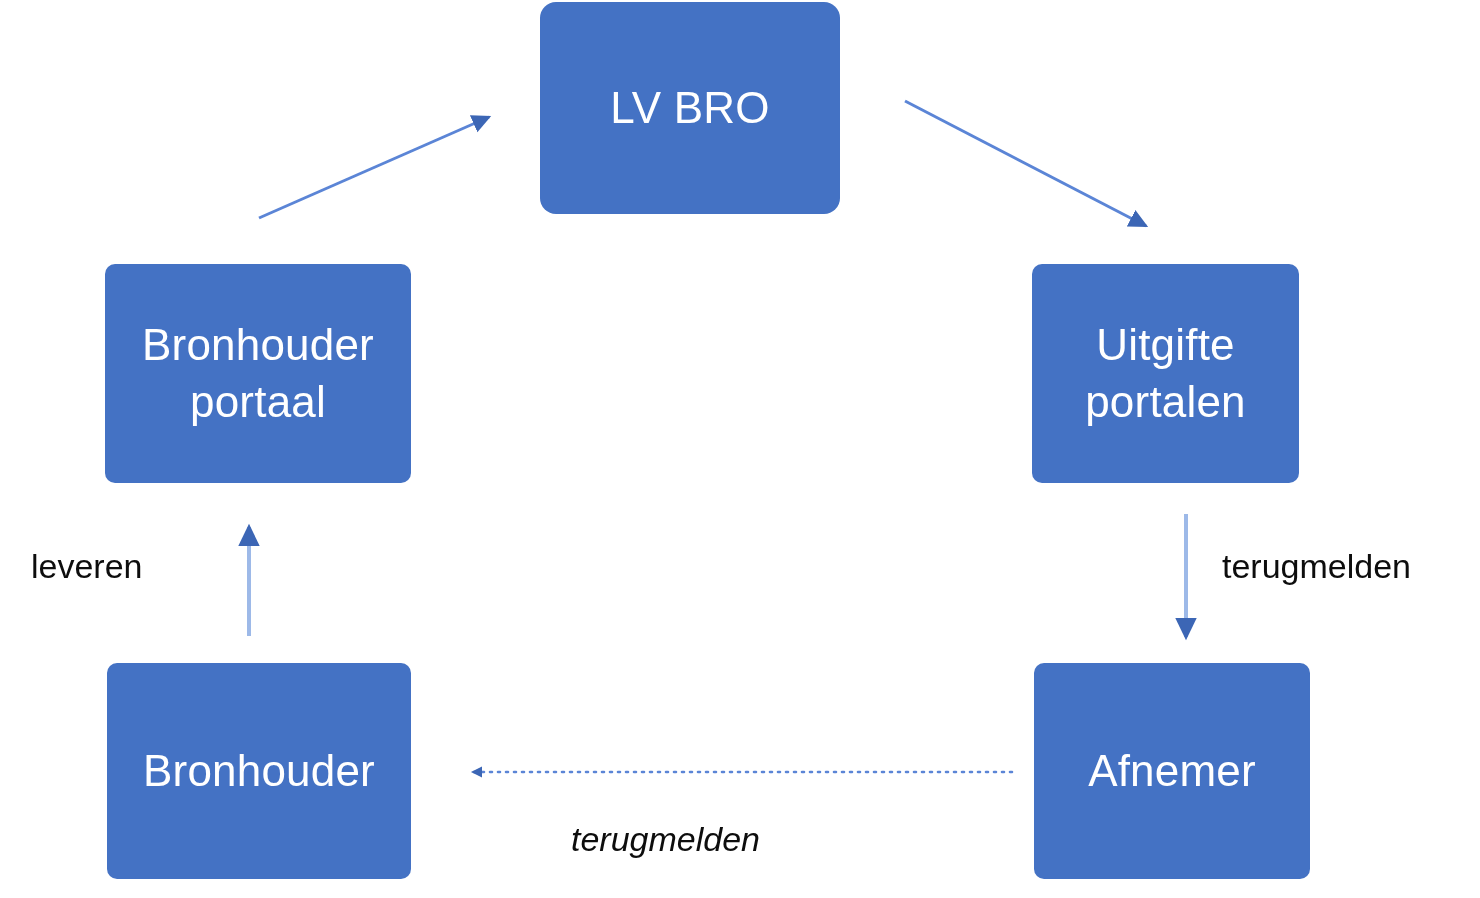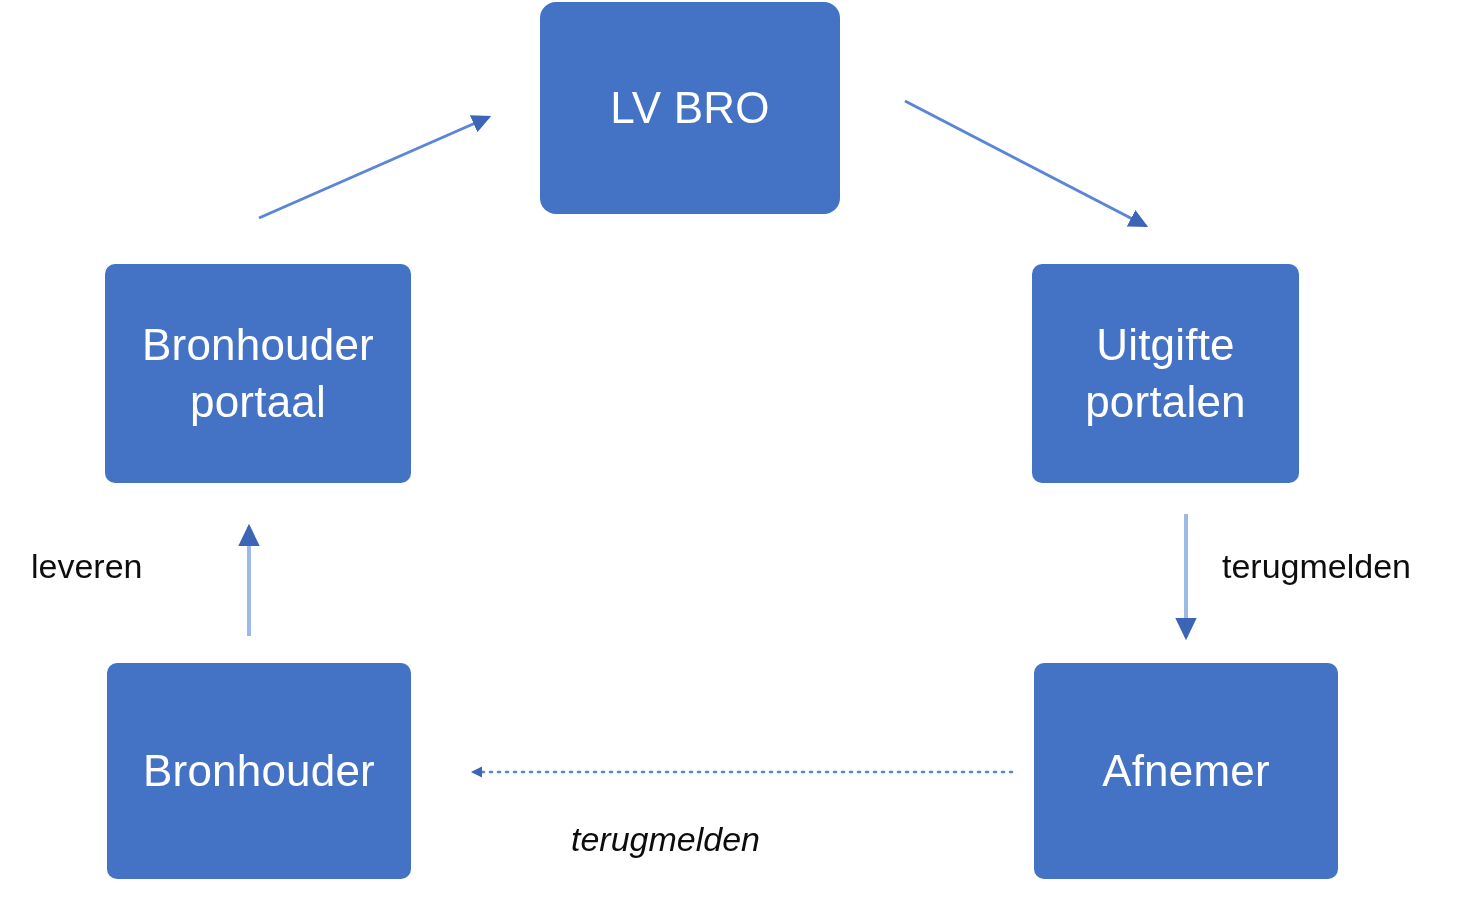--- a/index.html
+++ b/index.html
@@ -55,21 +55,21 @@
   }
   #node-bronhouder {
     left: 107px;
     top: 663px;
     width: 304px;
     height: 216px;
   }
   #node-afnemer {
     left: 1034px;
     top: 663px;
-    width: 304px;
+    width: 276px;
     height: 216px;
   }
   #edges {
     position: absolute;
     left: 0;
     top: 0;
     width: 1480px;
     height: 898px;
     pointer-events: none;
   }

